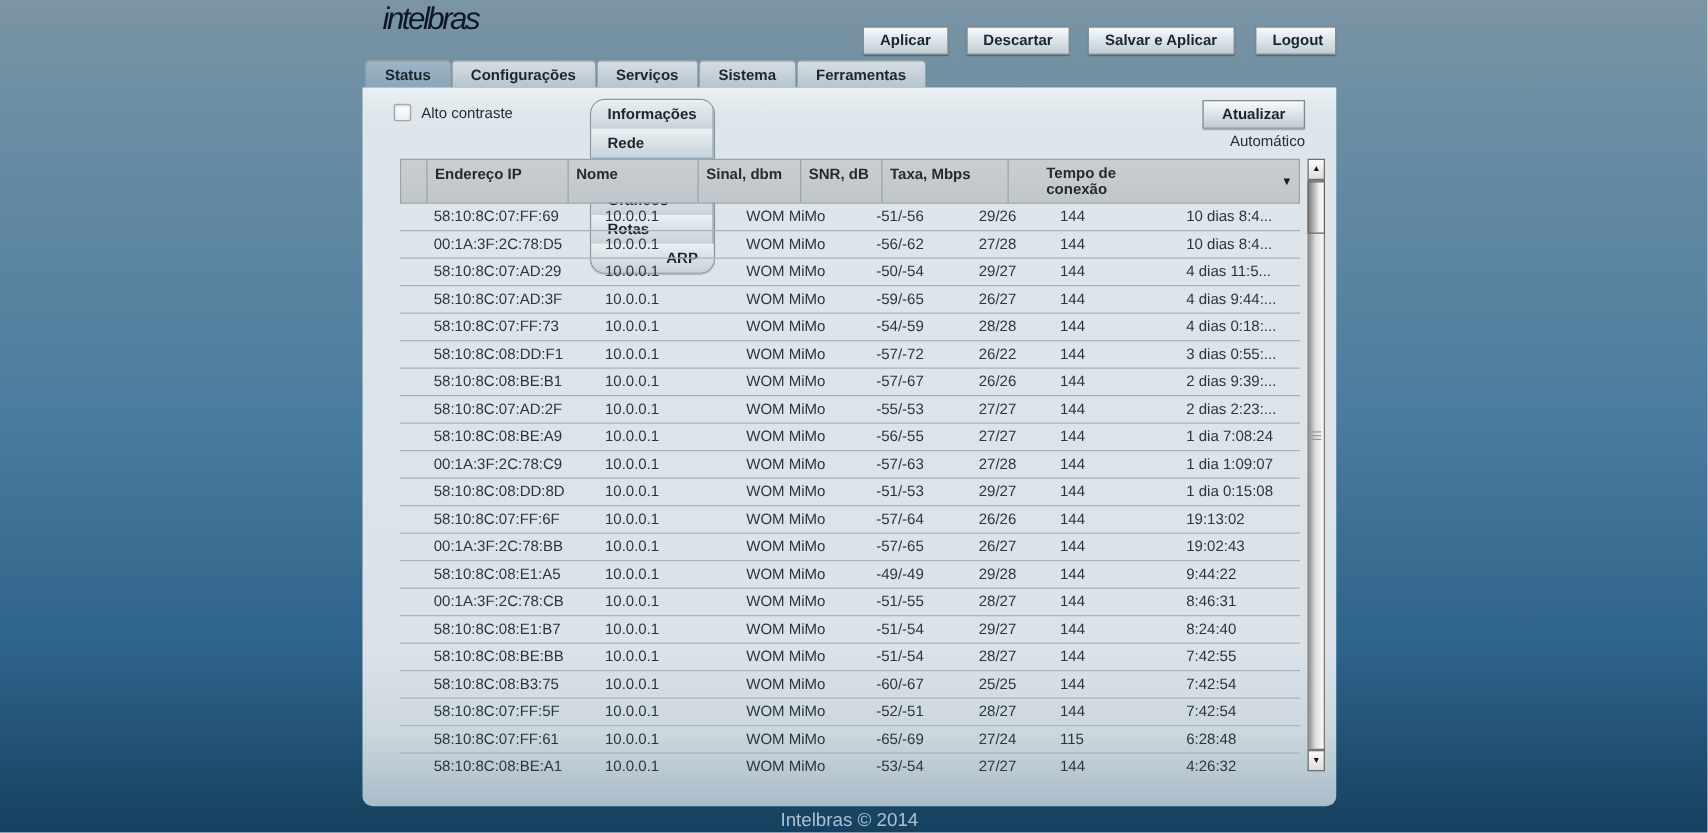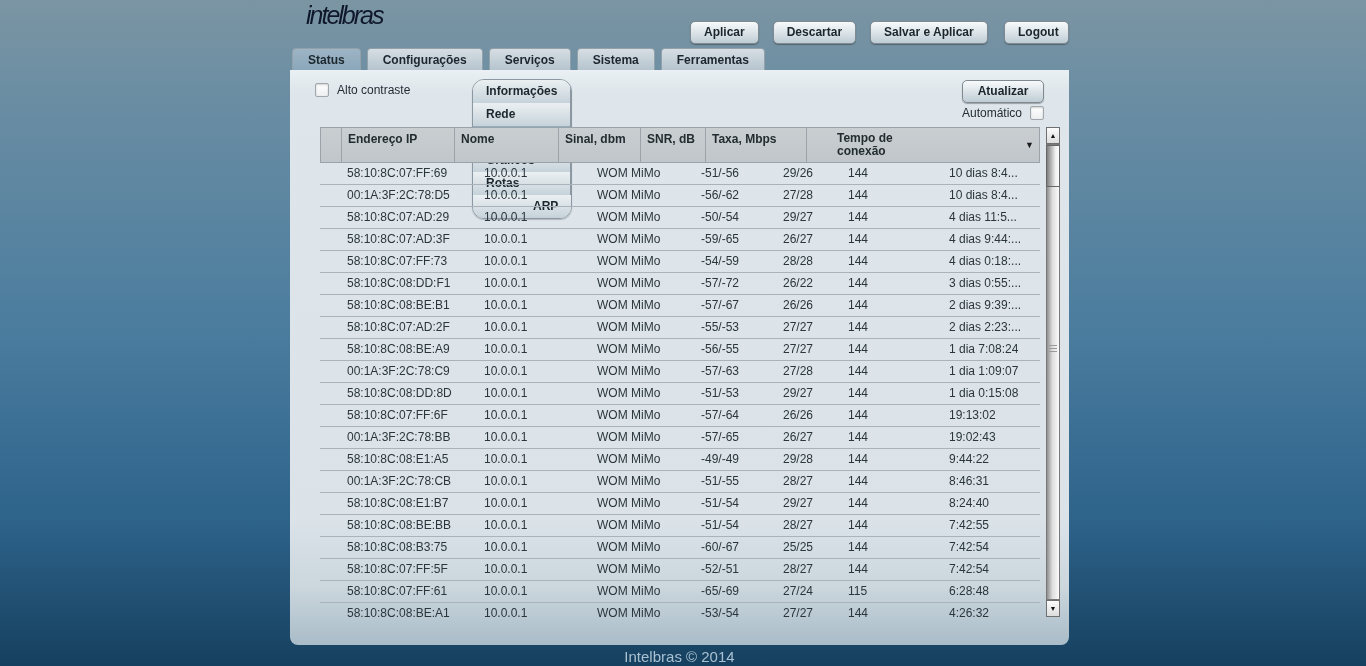--- a/index.html
+++ b/index.html
@@ -11,40 +11,40 @@
       var(--page-gradient-mid,#4A7C9E) 50%, #2E638A 78%, var(--page-gradient-bottom,#16405F) 100%);
   }
   .logo {
     position:absolute; left:306px; top:1px;
     font-size:25px; font-weight:normal; font-style:italic; letter-spacing:-2px; color:#0f172a;
   }
   .btn {
     display:inline-block; height:23px; line-height:20px; padding:0 13px;
     font-size:12px; font-weight:bold; color:#1A252C; text-align:center;
     background:linear-gradient(180deg,#F8FAFB 0%,#DEE6EA 45%,#BFCCD4 100%);
-    border:1px solid #7F8A92; border-radius:5px;
+    border:1px solid #7F8A92; border-radius:0;
     box-shadow:0 1px 1px rgba(0,0,0,.3); cursor:pointer; white-space:nowrap;
   }
   .top-actions { position:absolute; left:690px; top:21px; display:flex; gap:14px; }
   .logout-btn { position:absolute; left:1004px; top:21px; width:65px; }
-  .tabs { position:absolute; left:292px; top:48px; display:flex; gap:6px; }
+  .tabs { position:absolute; left:292px; top:48px; display:flex; gap:0; }
   .tab {
     height:22px; line-height:23px; padding:0 15px; font-size:12px; font-weight:bold; color:#1B262D;
     background:linear-gradient(180deg,#D6DEE3,#B5C4CE);
     border:1px solid #93A1AB; border-bottom:none; border-radius:4px 4px 0 0; cursor:pointer;
   }
   .tab.active { background:linear-gradient(180deg,#9DB4C4,var(--active-tab,#8BA7BB)); }
   .panel {
     position:absolute; left:290px; top:70px; width:779px; height:575px;
     background:linear-gradient(180deg,#EAF0F3 0%, #DEE6EB 4%, var(--panel-bg,#DBE3E9) 78%, #CBD6DD 90%, #A9BCC8 100%);
     border-radius:0 0 8px 8px;
   }
   .check-row { display:flex; align-items:center; gap:8px; font-size:12px; color:#232E35; }
   .alto-row { position:absolute; left:25px; top:13px; }
-  .auto-row { position:absolute; right:25px; top:36px; }
+  .auto-row { position:absolute; right:25px; top:36px;flex-direction:column; }
   .checkbox {
     width:14px; height:14px; background:linear-gradient(180deg,#FFFFFF,#EDEFF0);
     border:1px solid #9FA6AC; border-radius:2px; box-shadow:inset 0 1px 2px rgba(0,0,0,.18); cursor:pointer;
   }
   .subtabs {
     position:absolute; left:182px; top:9px; display:flex;
     border:1px solid #8C98A1; border-radius:12px; overflow:hidden;
     box-shadow:0 1px 1px rgba(0,0,0,.2);
     flex-direction:column;
   }

